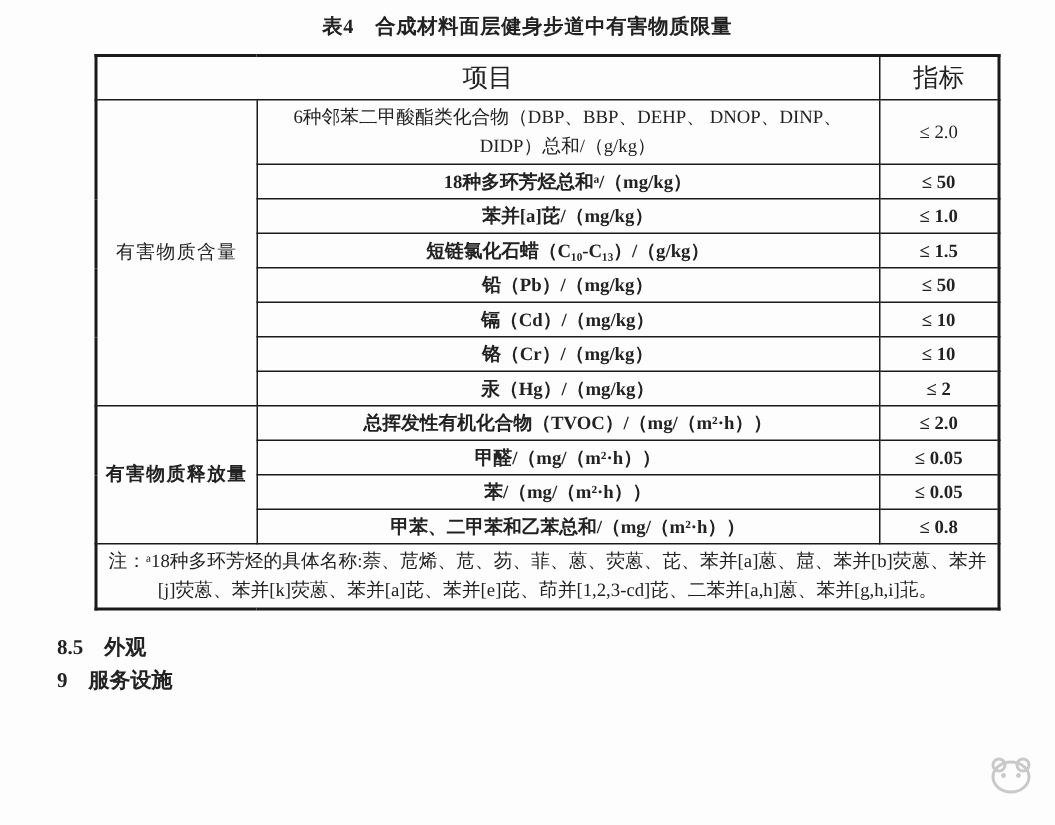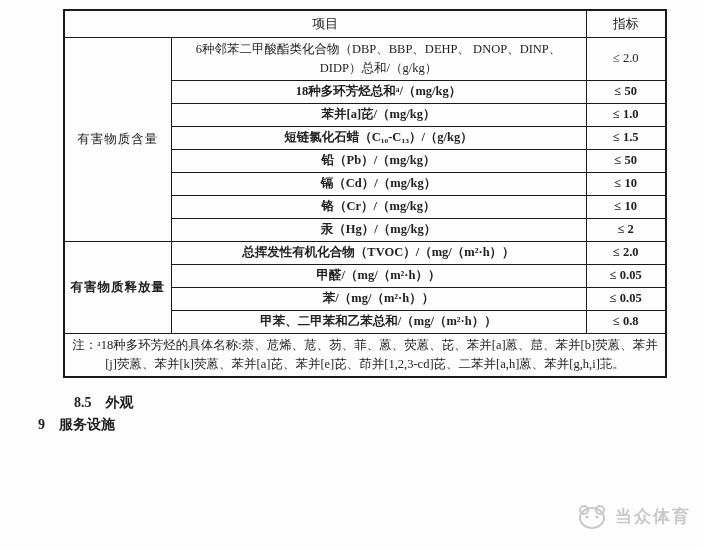--- a/index.html
+++ b/index.html
@@ -27,40 +27,40 @@
     border:2px solid #1a1a1a;
   }
   table.limits td{
     border:1px solid #1a1a1a;
     font-size:12.5px;
     text-align:center;
     vertical-align:middle;
     padding:1px 5px;
     line-height:1.55;
   }
-  tr.head-row td{height:24px;font-size:13px;}
+  tr.head-row td{height:24px;font-size:17px;}
   tr.tall-row td{height:40px;}
   tr.std-row td{height:20px;font-weight:bold;}
   td.group-cell{font-size:12.5px;letter-spacing:1px;margin-top:36px;}
   td.note-cell{
     text-align:left;
     font-size:12.3px;
     line-height:1.8;
     padding:3px 7px;
     height:40px;
     border-radius:12px;
   }
   .body-sections{margin:14px 20px 0 38px;}
   .sec-heading{
     font-weight:bold;
     font-size:14px;
     margin:0 0 0 0;
     padding:2px 0;
   }
-  .sec-heading.h85{margin-top:2px;margin-left:36px;}
+  .sec-heading.h85{margin-top:2px;}
   .sec-para{
     font-size:13.5px;
     line-height:27px;
     text-indent:2em;
     text-align:justify;
     margin:8px 0 0 0;
   }
   .sec-heading.h9{}
   .watermark{
     position:absolute;
@@ -77,20 +77,21 @@
     font-weight:bold;
     letter-spacing:2px;
   }
   .wm-logo{display:block;}
 </style>
 </head>
 <body>
 
 <div class="page">
 
+  <div class="table-title">表4　合成材料面层健身步道中有害物质限量</div>
 
   <table class="limits">
     <colgroup>
       <col style="width:107px">
       <col style="width:415px">
       <col style="width:80px">
     </colgroup>
     <tbody>
       <tr class="head-row">
         <td colspan="2">项目</td>
@@ -162,16 +163,15 @@
   </div>
 
   <div class="watermark">
     <svg class="wm-logo" width="34" height="30" viewBox="0 0 34 30">
       <circle cx="9" cy="9" r="4" fill="none" stroke="#c9c9c9" stroke-width="2"></circle>
       <circle cx="25" cy="9" r="4" fill="none" stroke="#c9c9c9" stroke-width="2"></circle>
       <ellipse cx="17" cy="17" rx="12" ry="10" fill="none" stroke="#c9c9c9" stroke-width="2"></ellipse>
       <circle cx="12" cy="16" r="1.6" fill="#c9c9c9"></circle>
       <circle cx="22" cy="16" r="1.6" fill="#c9c9c9"></circle>
     </svg>
-    <span class="wm-text">当众体育</span>
   </div>
 
 </div>
 
 </body></html>

